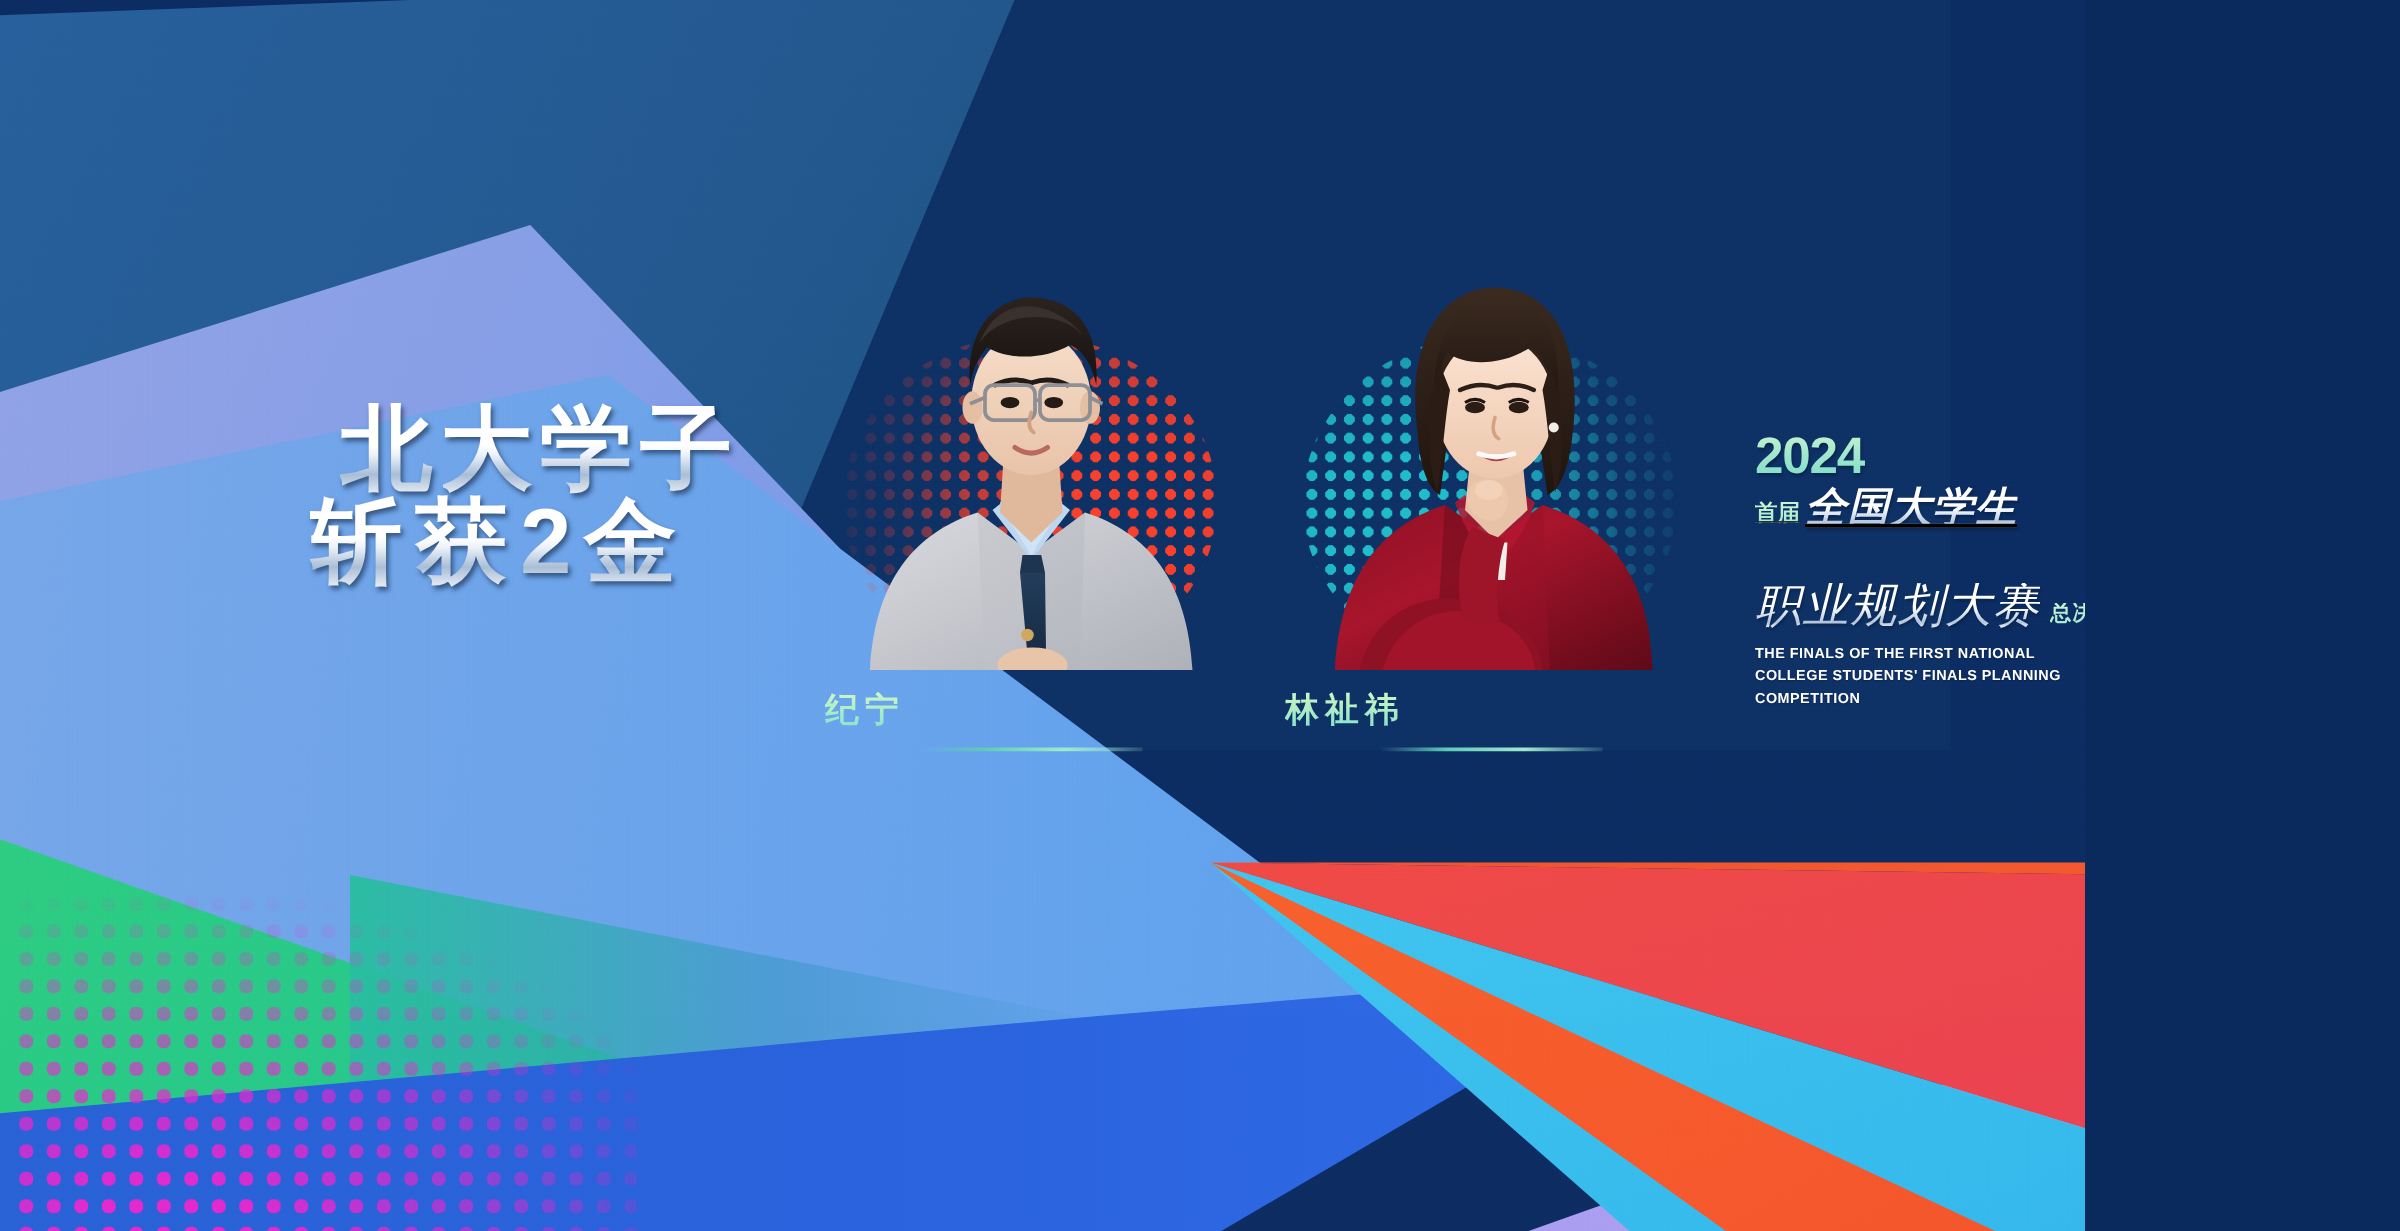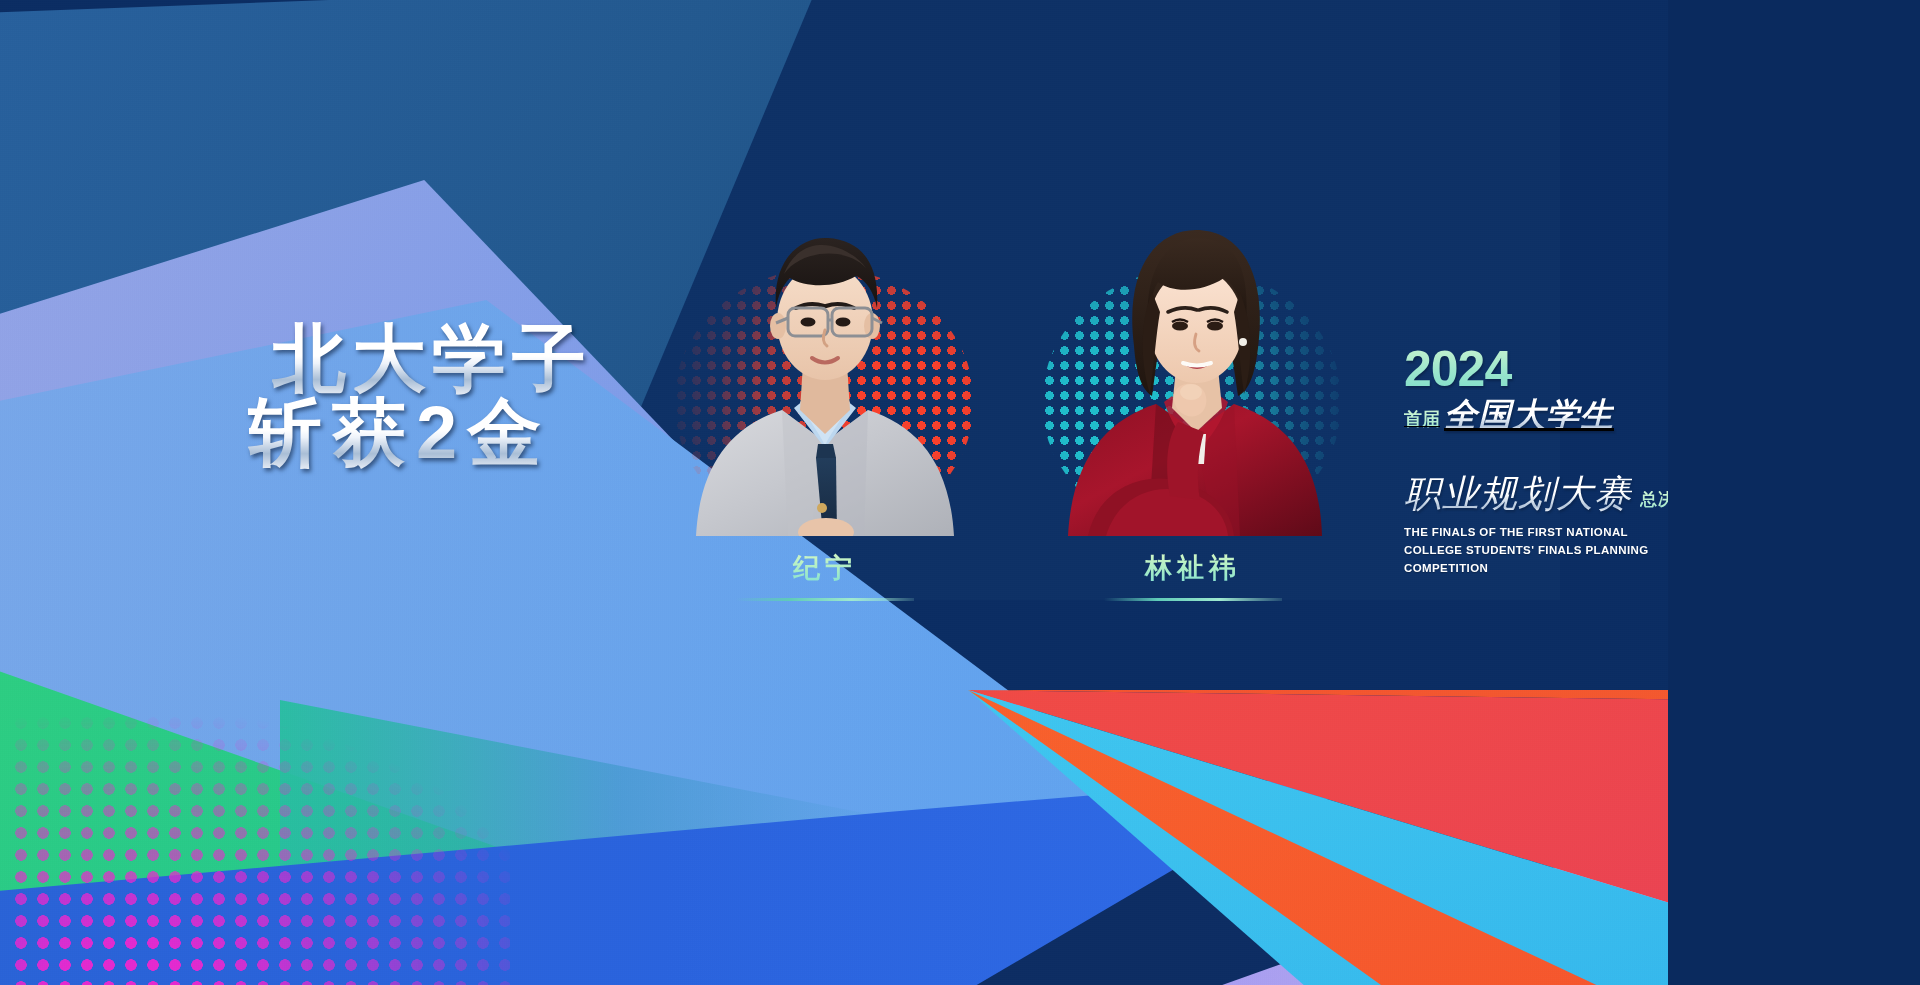--- a/index.html
+++ b/index.html
@@ -179,35 +179,35 @@
   }
   .dots.cyan::before {
     background-image:radial-gradient(#20bccb 40%, transparent 42%);
     -webkit-mask-image:radial-gradient(circle at 22% 54%, #000 18%, rgba(0,0,0,.75) 48%, rgba(0,0,0,.25) 72%, transparent 92%);
     mask-image:radial-gradient(circle at 22% 54%, #000 18%, rgba(0,0,0,.75) 48%, rgba(0,0,0,.25) 72%, transparent 92%);
   }
 
   .photo { position:absolute; left:0; top:0; width:330px; height:340px; }
 
   .name {
-    margin-top:14px; text-align:center;
+    margin-top:14px; text-align:left;
     font-size:27px; font-weight:bold; letter-spacing:5px;
     background:linear-gradient(180deg,#d9f8c4 0%,#a8ecc6 55%,#7fe0d4 100%);
     -webkit-background-clip:text; background-clip:text;
     -webkit-text-fill-color:transparent; color:transparent;text-decoration:underline;
   }
   .name-rule {
     margin:12px auto 0; width:178px; height:3px;
     background:linear-gradient(90deg,rgba(120,220,200,0) 0%,#5fcbb8 30%,#9fe9cf 65%,rgba(160,235,210,.15) 100%);
   }
 
   
   .logo { position:absolute; left:1404px; top:344px; z-index:45; width:310px; }
   .logo-year {
-    font-size:50px; font-weight:bold; letter-spacing:-1px; line-height:1;
+    font-size:41px; font-weight:bold; letter-spacing:-1px; line-height:1;
     background:linear-gradient(180deg,#c9f3cf 0%,#9fe7cd 50%,#7ddcc9 100%);
     -webkit-background-clip:text; background-clip:text;
     -webkit-text-fill-color:transparent; color:transparent;
     filter:drop-shadow(1px 2px 1px rgba(6,24,54,.5));
   }
   .logo-row1 { display:flex; align-items:flex-end; gap:4px; margin-top:4px;text-decoration:underline; }
   .logo-first {
     font-size:18px; font-weight:bold; letter-spacing:0px; line-height:1;
     background:linear-gradient(180deg,#cdf4d3 0%,#9ee7cd 100%);
     -webkit-background-clip:text; background-clip:text;

